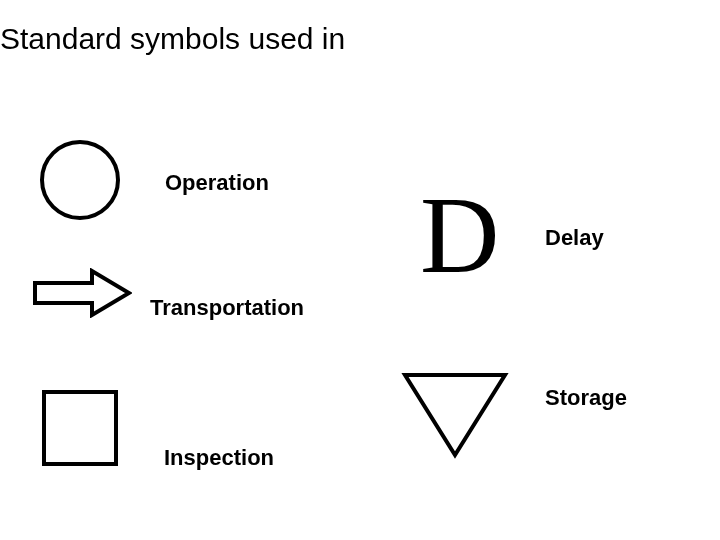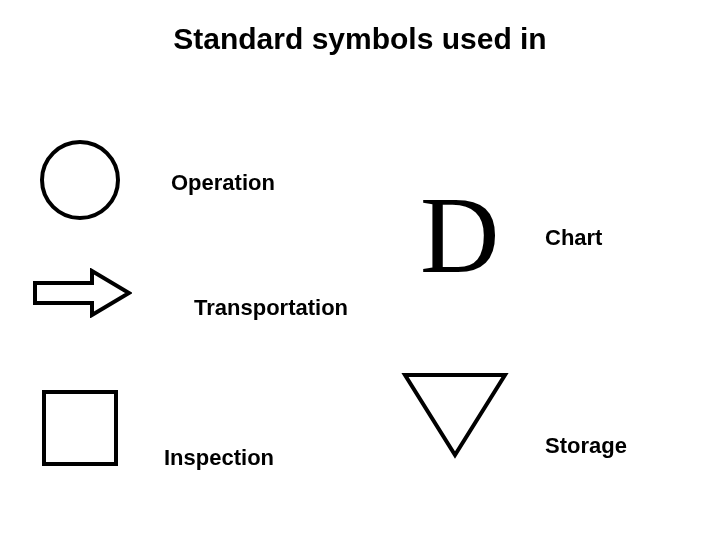--- a/index.html
+++ b/index.html
@@ -9,23 +9,22 @@
       background: #fff;
       font-family: Arial, Helvetica, sans-serif;
       position: relative;
       overflow: hidden;
     }
     .title {
       position: absolute;
       top: 20px;
       left: 0;
       right: 0;
-      text-align: center;
       font-size: 30px;
-      font-weight: bold;
+      font-weight: normal;
       line-height: 1.25;
       color: #000;
     }
     .label {
       position: absolute;
       font-size: 22px;
       font-weight: bold;
       color: #000;
     }
     .symbol {
@@ -66,33 +65,33 @@
     }
   </style>
 </head>
 <body>
 
 <div class="title">
   <span>Standard symbols used in</span><br>
 </div>
 
 <div class="symbol circle" style="left:40px; top:140px;"></div>
-<div class="label" style="left:165px; top:170px;margin-left:6px;">Operation</div>
+<div class="label" style="left:165px; top:170px;">Operation</div>
 
 <div class="symbol arrow-wrap" style="left:32px; top:268px;">
   <svg width="100" height="50" viewBox="0 0 100 50">
     <polygon points="3,15 60,15 60,3 97,25 60,47 60,35 3,35" fill="none" stroke="#000" stroke-width="4" stroke-linejoin="miter"></polygon>
   </svg>
 </div>
-<div class="label" style="left:150px; top:295px;margin-left:44px;">Transportation</div>
+<div class="label" style="left:150px; top:295px;">Transportation</div>
 
 <div class="symbol square" style="left:42px; top:390px;"></div>
 <div class="label" style="left:164px; top:445px;">Inspection</div>
 
 <div class="symbol delay-d" style="left:420px; top:180px;">D</div>
-<div class="label" style="left:545px; top:225px;">Chart</div>
+<div class="label" style="left:545px; top:225px;">Delay</div>
 
 <div class="symbol triangle-wrap" style="left:400px; top:370px;">
   <svg width="110" height="90" viewBox="0 0 110 90">
     <polygon points="5,5 105,5 55,85" fill="none" stroke="#000" stroke-width="4" stroke-linejoin="miter"></polygon>
   </svg>
 </div>
-<div class="label" style="left:545px; top:385px;margin-top:48px;">Storage</div>
+<div class="label" style="left:545px; top:385px;">Storage</div>
 
 </body></html>

